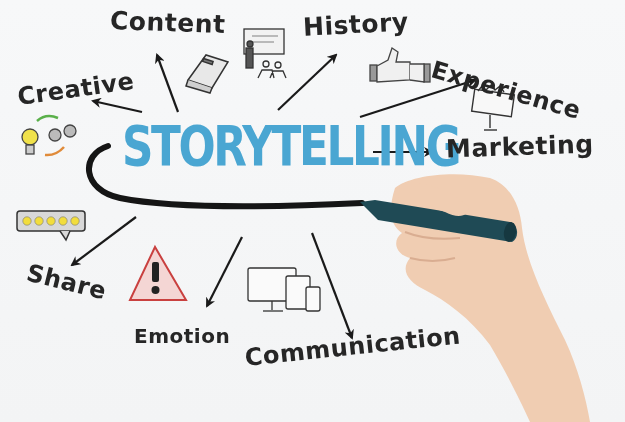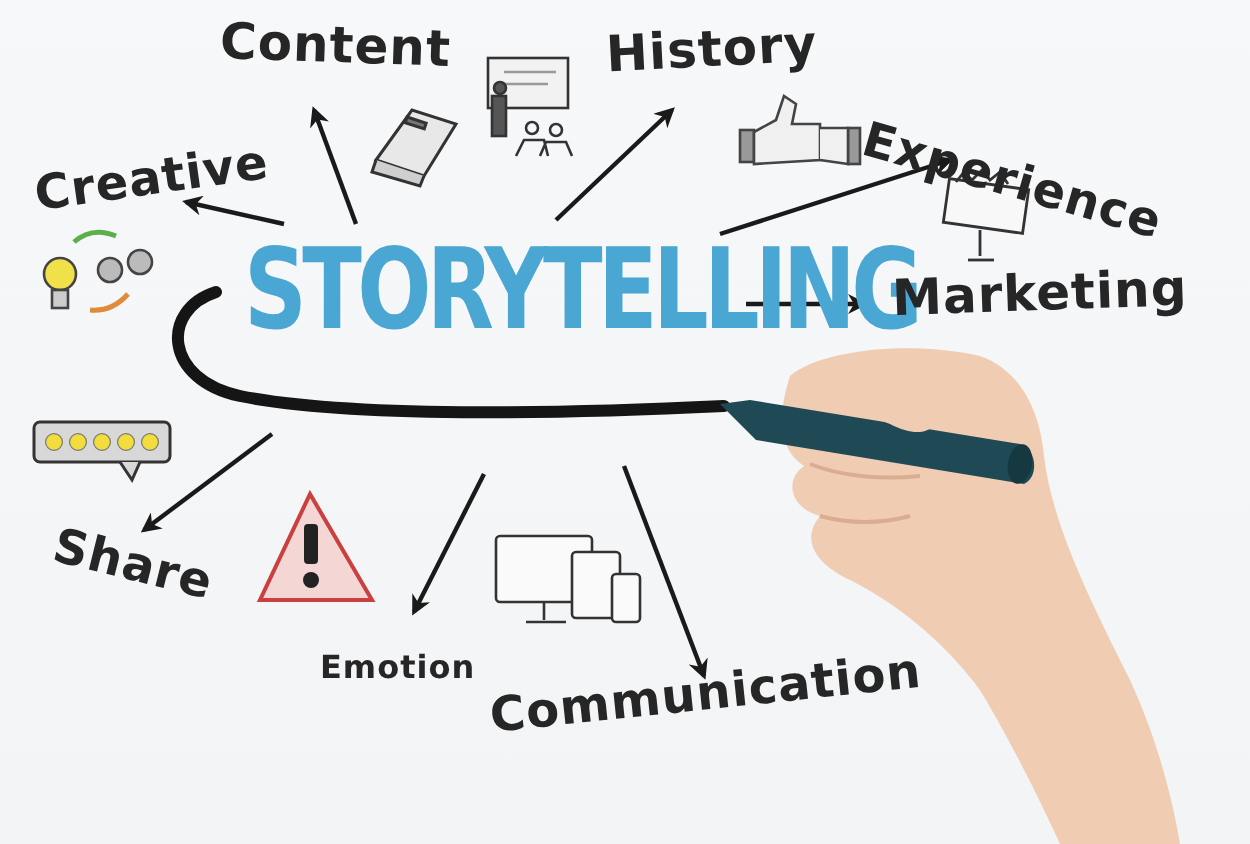--- a/index.html
+++ b/index.html
@@ -111,15 +111,15 @@
   </svg>
 
   <div class="main-word">STORYTELLING</div>
 
   <div class="word" style="left:110px;top:8px;font-size:25px;transform:rotate(2deg);">Content</div>
   <div class="word" style="left:303px;top:10px;font-size:25px;transform:rotate(-3deg);">History</div>
   <div class="word" style="left:432px;top:55px;font-size:24px;transform:rotate(16deg);transform-origin:left center;">Experience</div>
   <div class="word" style="left:17px;top:75px;font-size:24px;transform:rotate(-8deg);">Creative</div>
   <div class="word" style="left:446px;top:132px;font-size:25px;transform:rotate(-2deg);">Marketing</div>
   <div class="word" style="left:26px;top:268px;font-size:24px;transform:rotate(14deg);">Share</div>
-  <div class="word" style="left:160px;top:324px;font-size:16px;">Emotion</div>
+  <div class="word" style="left:134px;top:324px;font-size:20px;">Emotion</div>
   <div class="word" style="left:245px;top:344px;font-size:24px;transform:rotate(-6deg);transform-origin:left center;">Communication</div>
 </div>
 
 </body></html>

